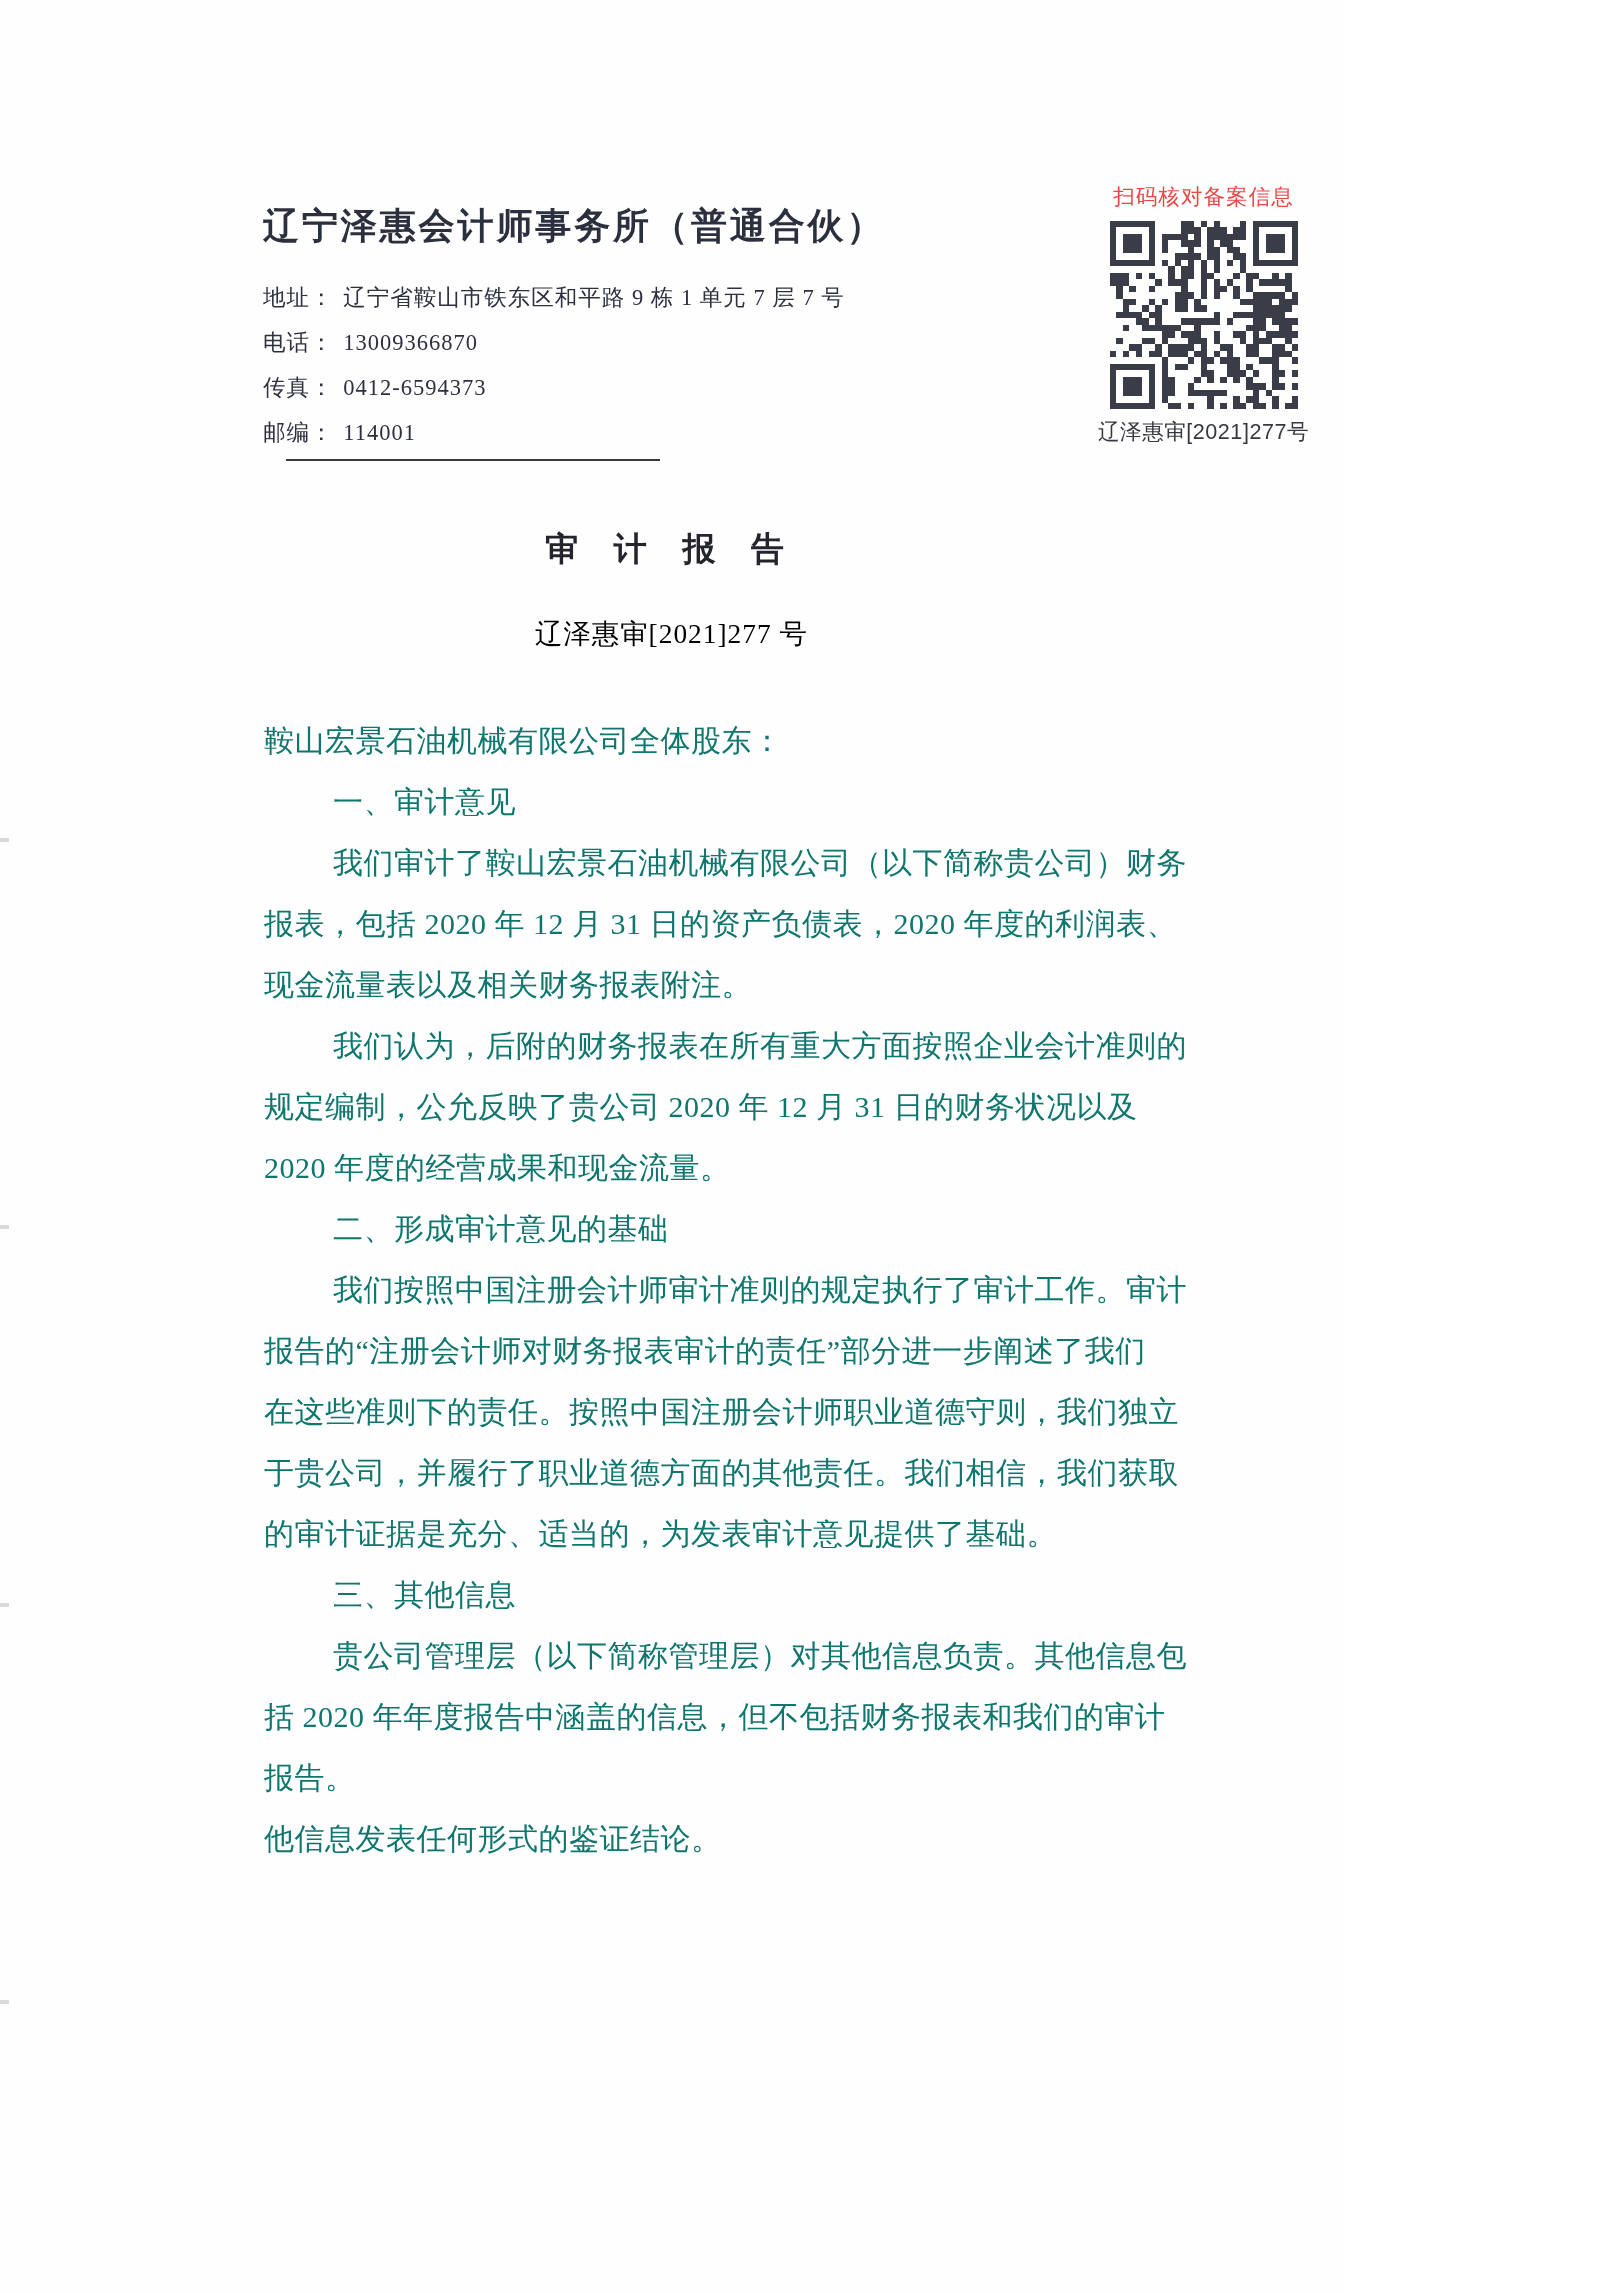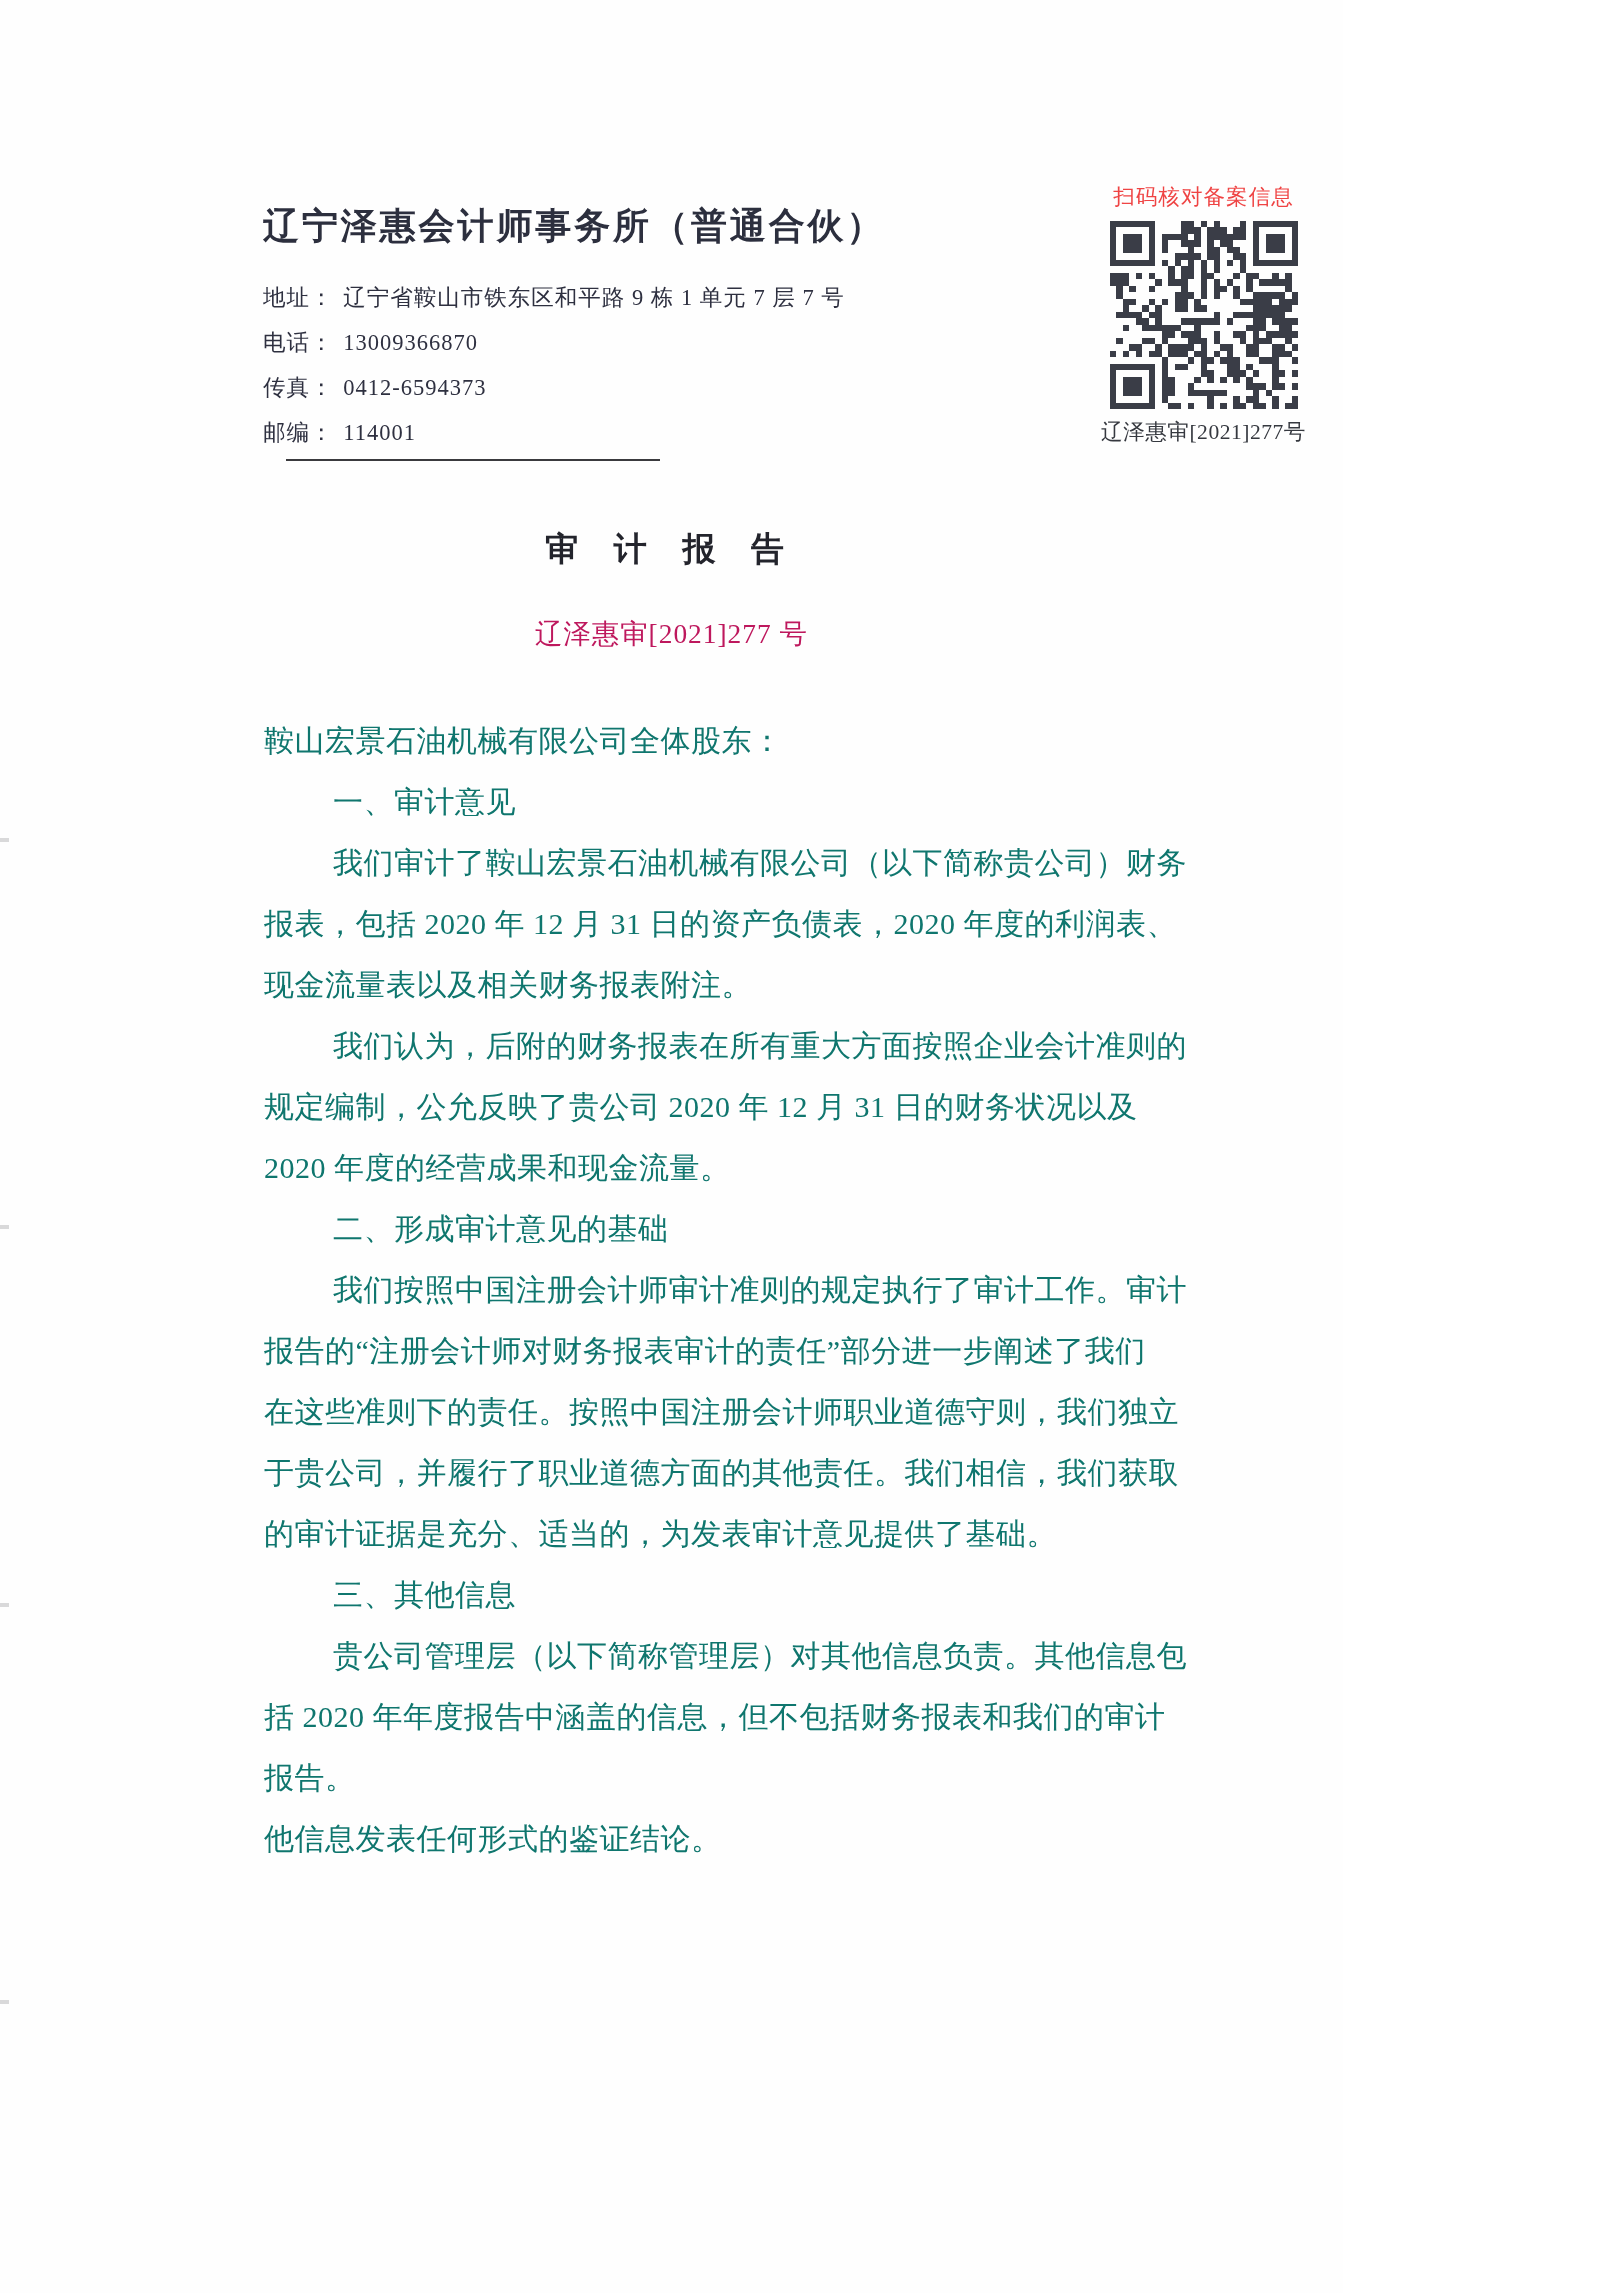--- a/index.html
+++ b/index.html
@@ -27,31 +27,31 @@
     background:#3a3a3e;
   }
 
   
   .qr-panel{position:absolute;left:1092px;top:182px;width:223px;text-align:center;}
   .qr-caption{font-size:21.6px;color:#ef4444;letter-spacing:1px;margin-bottom:9.8px;
     font-family:"Liberation Sans","DejaVu Sans",sans-serif;}
   .qr-box{width:188px;height:188px;margin:0 auto;}
   .qr-box svg{display:block;width:188px;height:188px;fill:#3a3d47;shape-rendering:crispEdges;}
   .qr-ref{font-size:21.6px;color:#35383f;margin-top:7.8px;letter-spacing:0.5px;
-    font-family:Liberation Serif, serif;}
+    font-family:Liberation Sans, sans-serif;}
 
   
   .doc-title{
     position:absolute;left:0;top:527px;width:100%;
     text-align:center;font-size:33px;font-weight:700;
     letter-spacing:13.7px;color:#23242c;
   }
   .doc-number{
     position:absolute;left:0;top:616px;width:100%;
-    text-align:center;font-size:27.4px;color:#be185d;letter-spacing:1px;
+    text-align:center;font-size:27.4px;color:#000000;letter-spacing:1px;
   }
 
   
   .report-body{
     position:absolute;left:264px;top:710px;width:1129px;
     font-size:30px;line-height:61px;color:#0f766e;
   }
   .body-line{white-space:nowrap;letter-spacing:0.5px;}
   .body-line.indent{padding-left:69px;}
 

